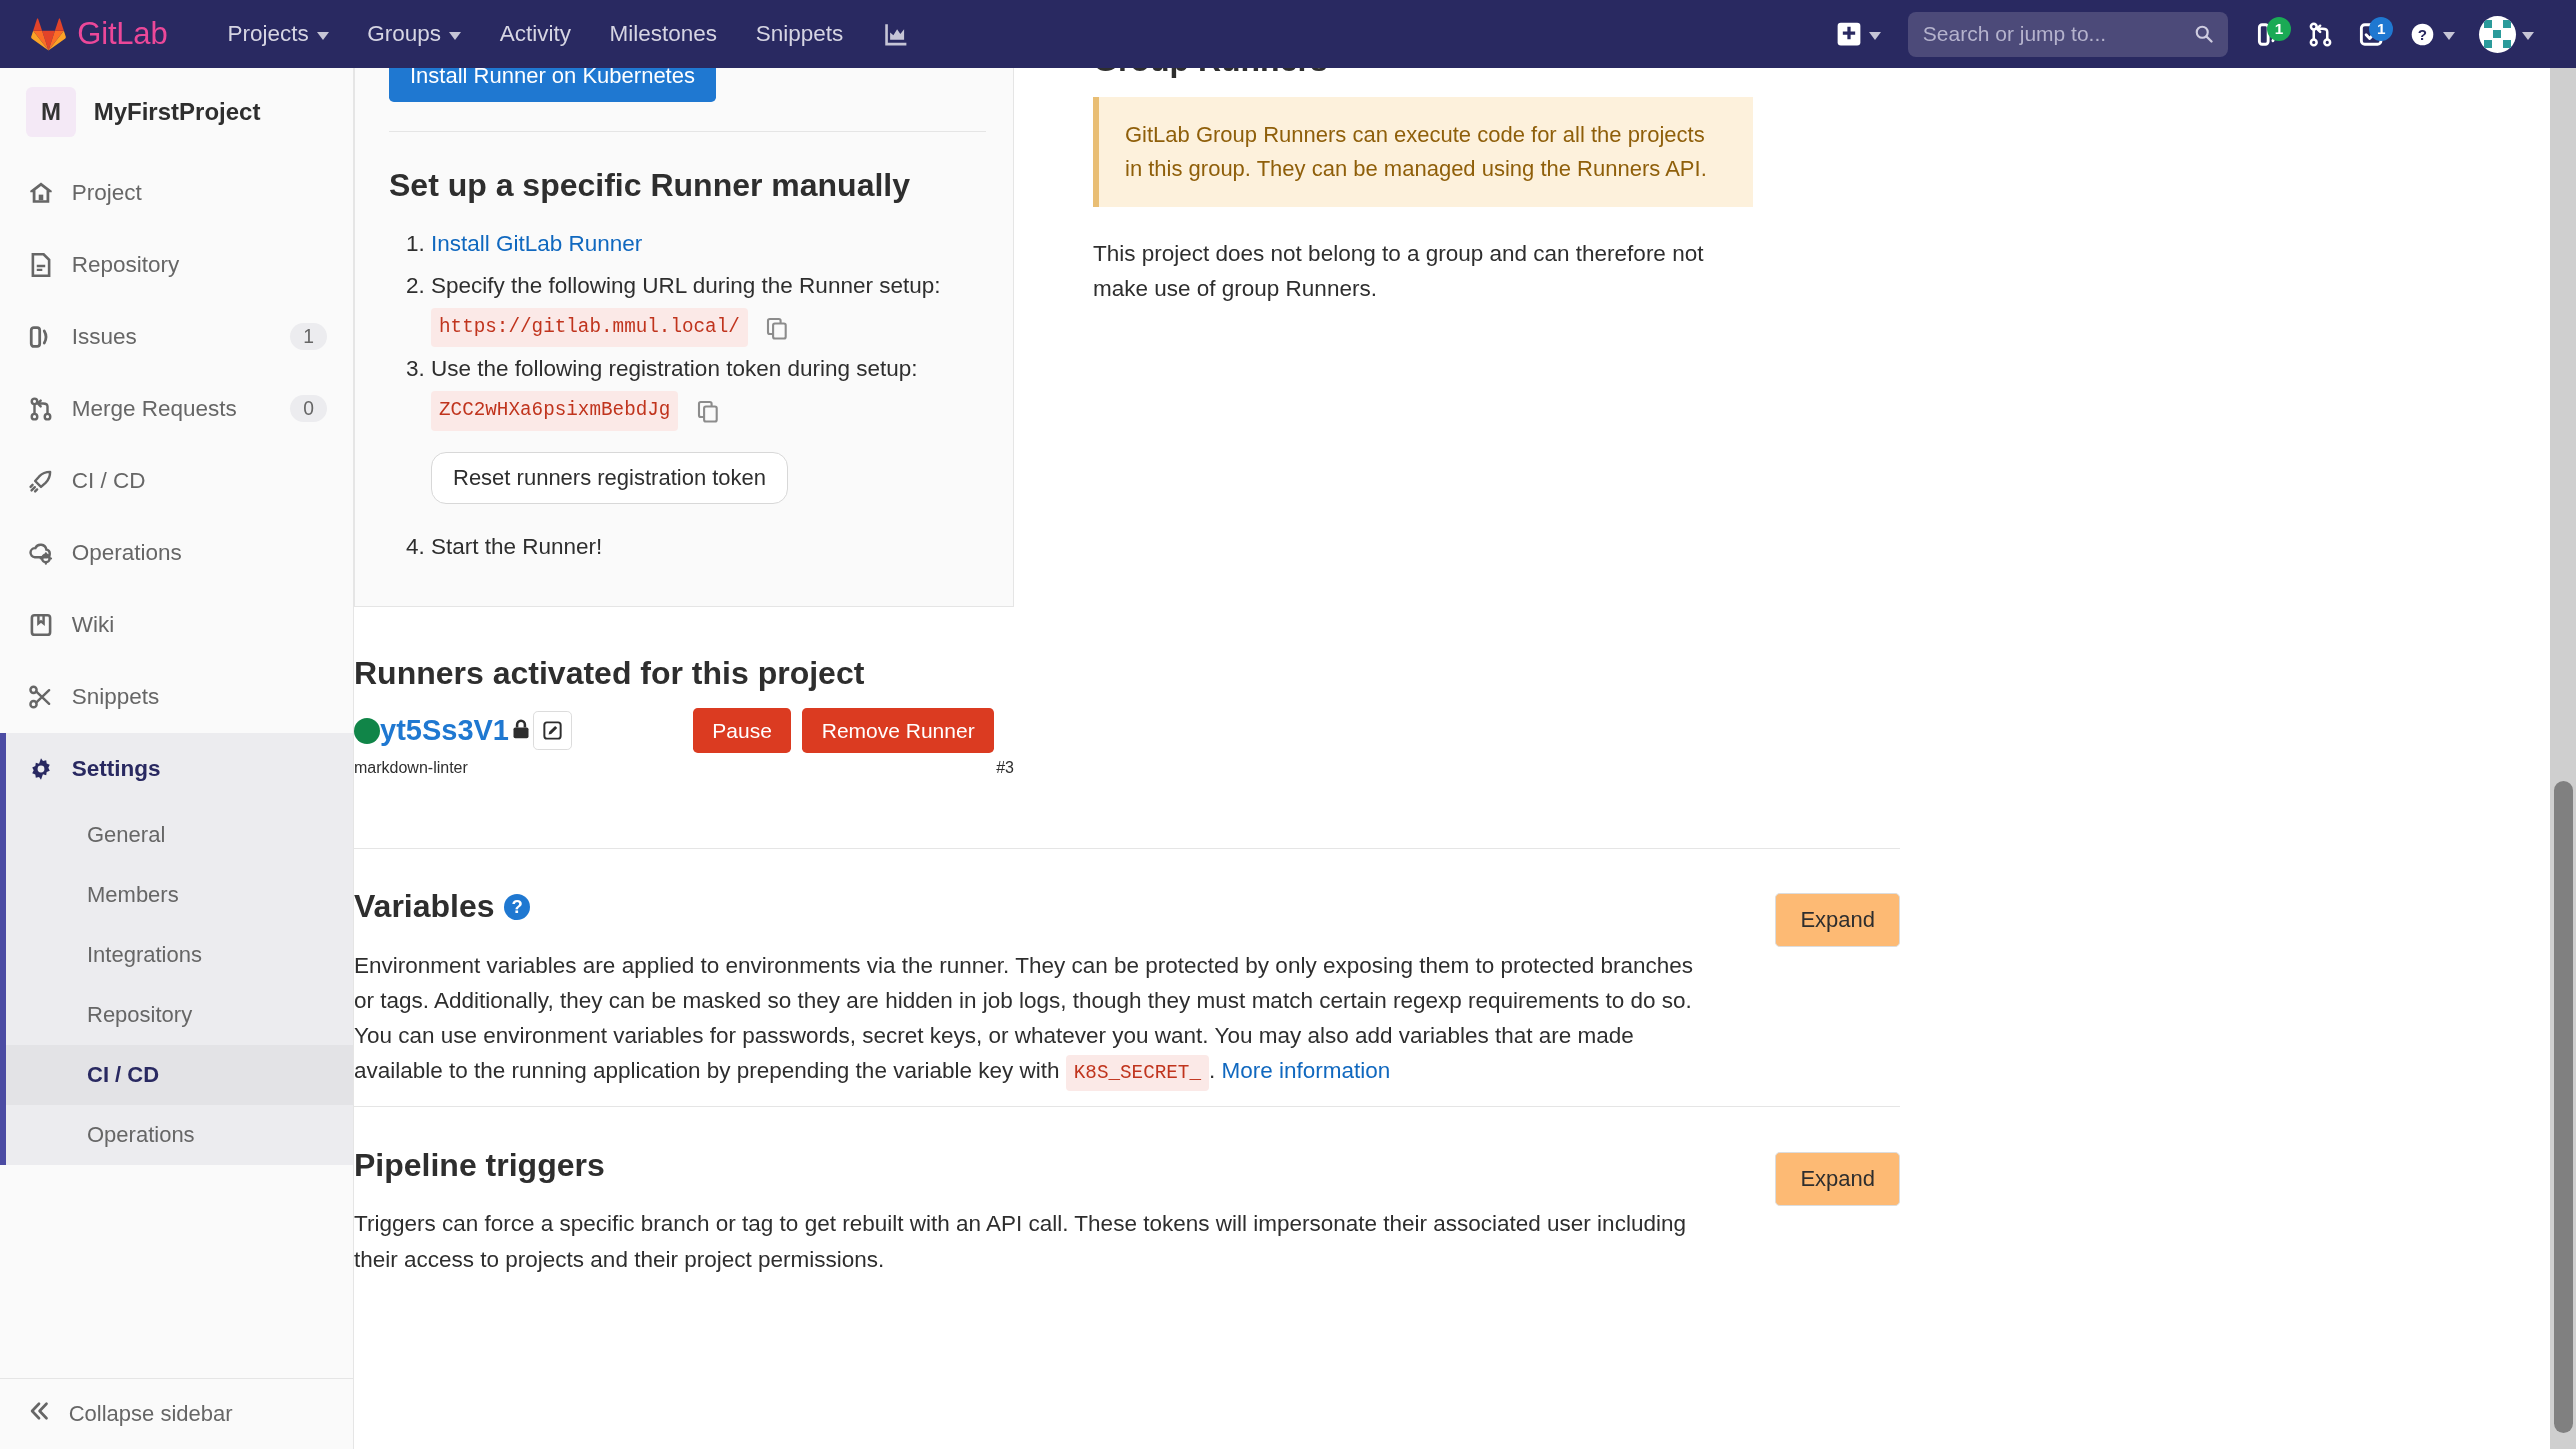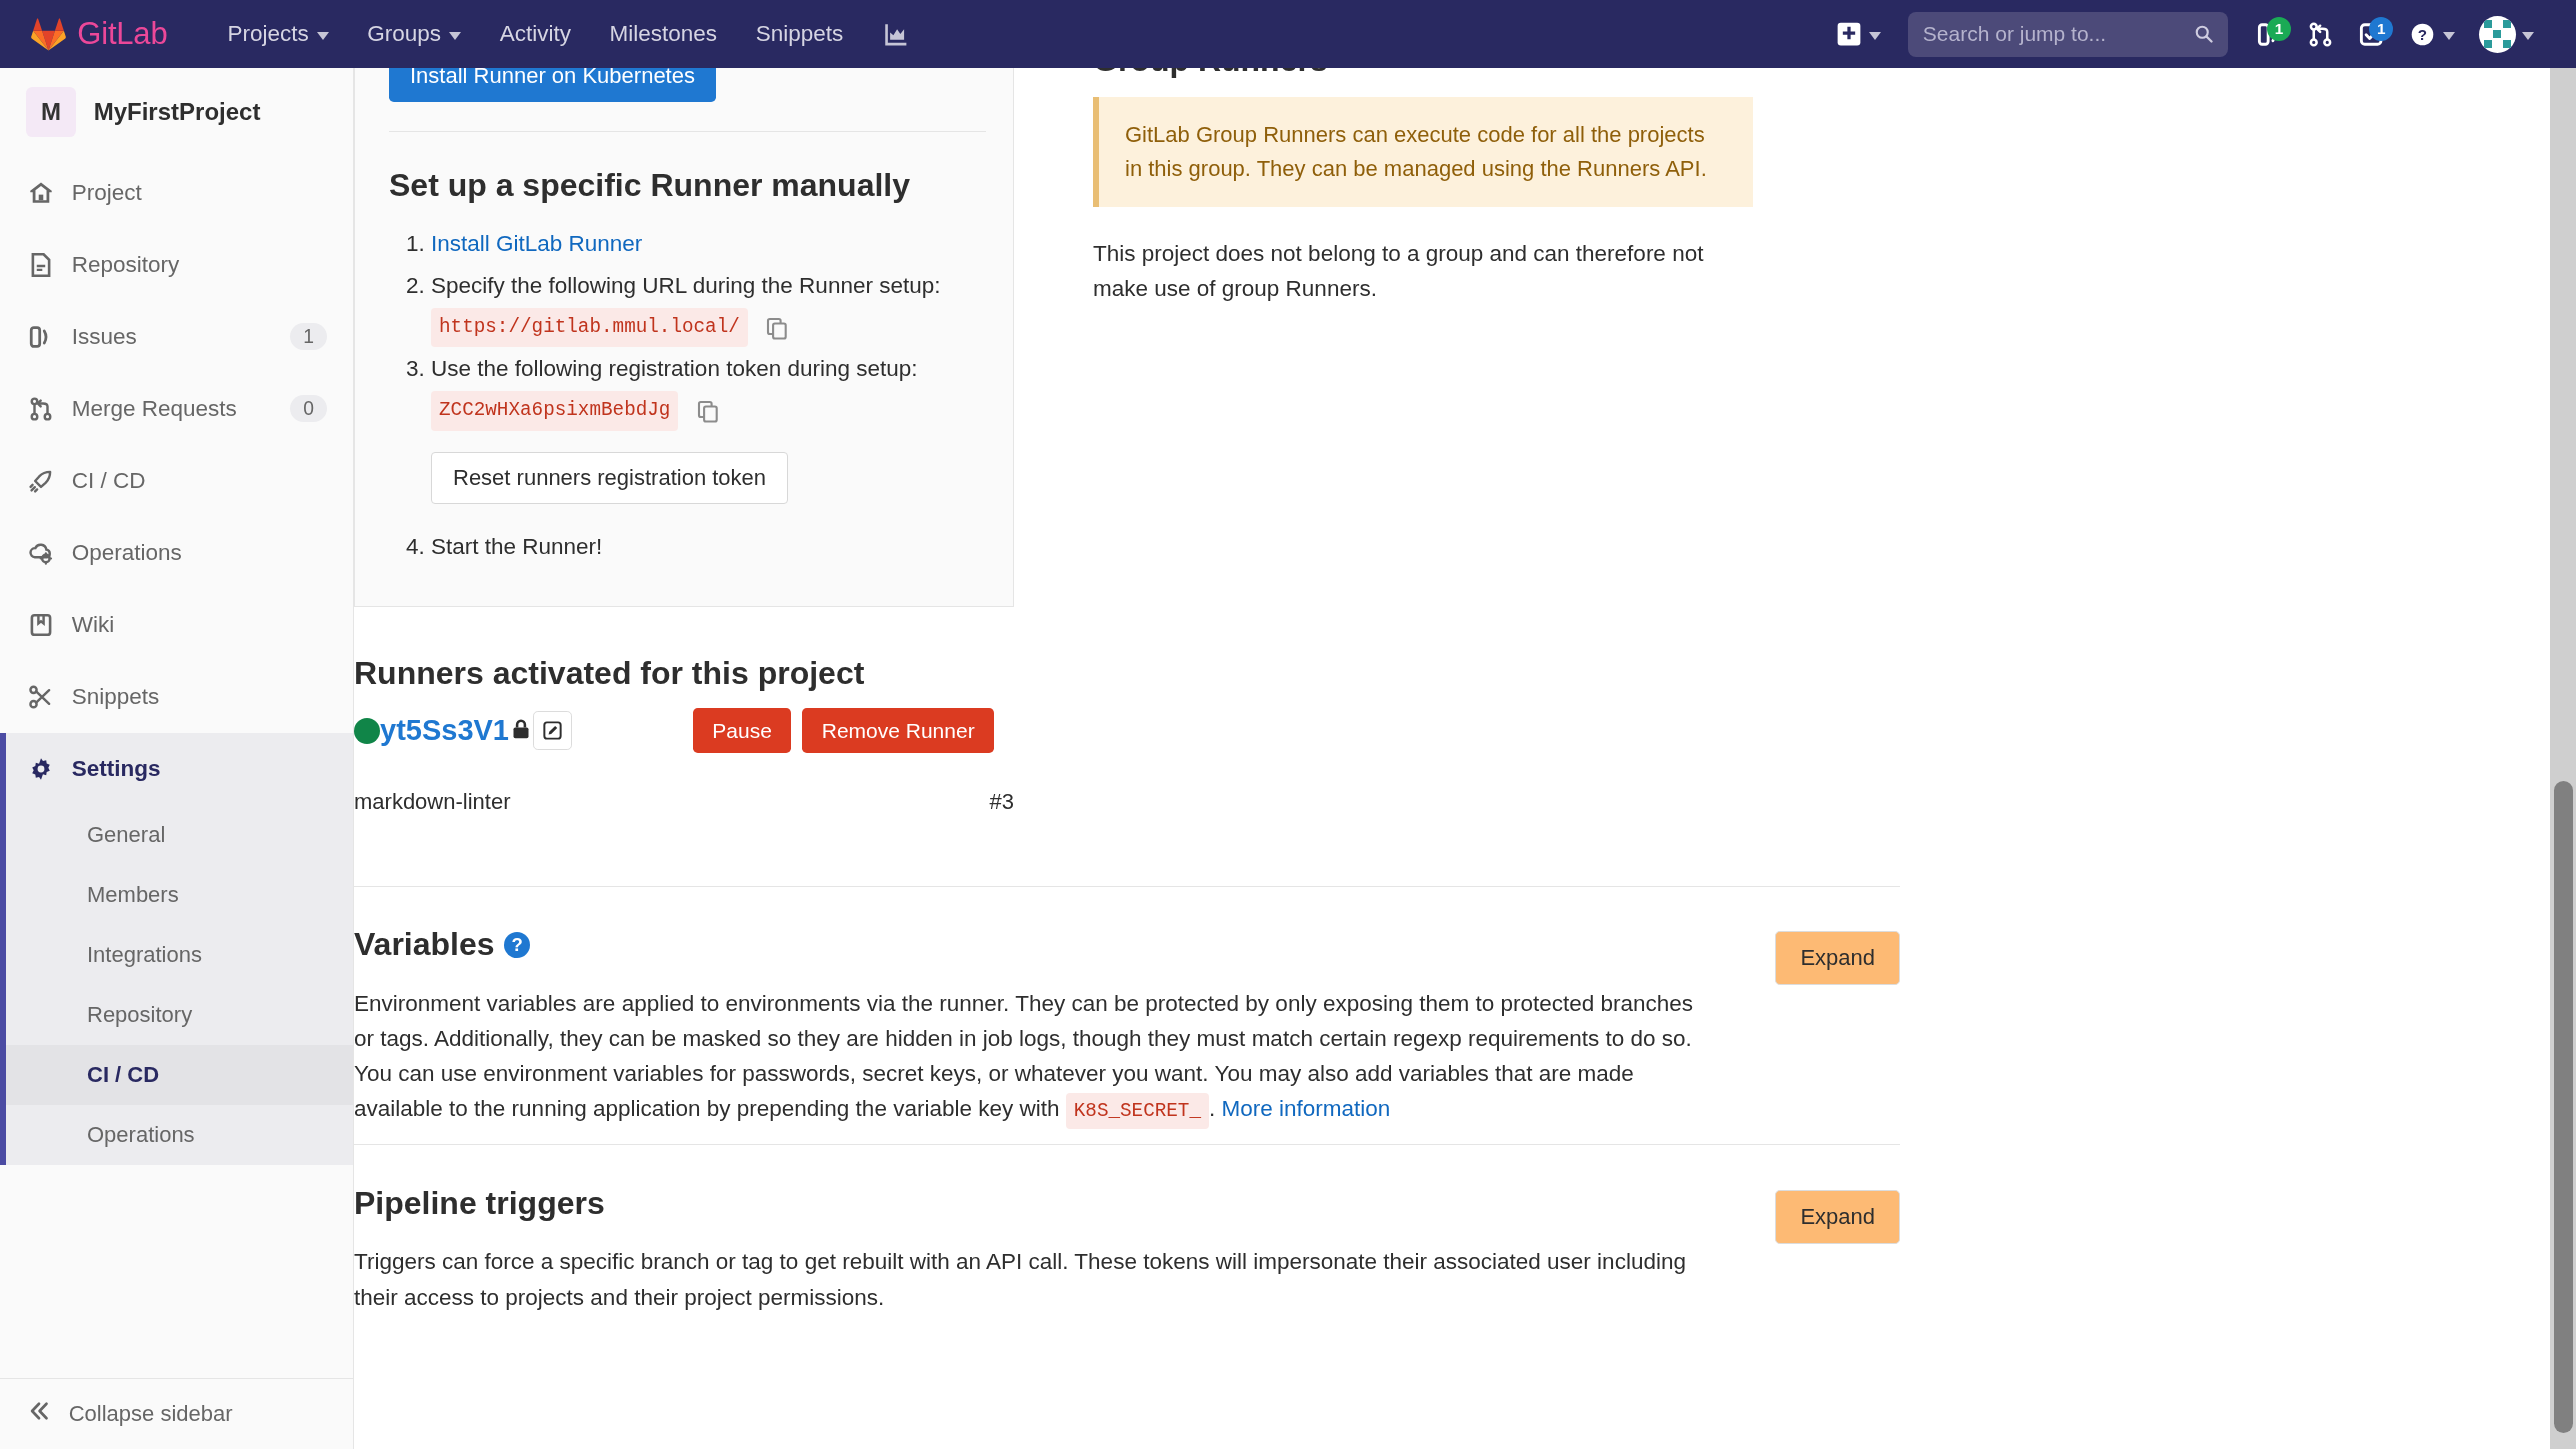--- a/index.html
+++ b/index.html
@@ -179,21 +179,21 @@
   code.tok {
     background: #fbe9e7; color: #c0341d; border-radius: 4px;
     font-family: "Liberation Mono", monospace; font-size: 19.3px;
     padding: 3.2px 8px; display: inline-block;
   }
   .copy-ico {
     display: inline-block; width: 24px; height: 24px;
     vertical-align: middle; margin-left: 11.3px; cursor: pointer;
   }
   .btn-white {
-    background: #fff; border: 0.8px solid #d8d8d8; border-radius: 4px;
+    background: #fff; border: 0.8px solid #d8d8d8; border-radius: 15px;
     font-size: 22px; padding: 12px 21px; color: #2e2e2e; cursor: pointer;
     font-family: "Liberation Sans", sans-serif;
   }
 
   .box-warn {
     background: #fdf1dc; border-left: 6.4px solid #e9be74;
     padding: 21px 26px; width: 660px; margin-top: 17.7px;
     color: #8f5f0a; font-size: 22px; line-height: 1.56;
   }
   .para { font-size: 22.5px; line-height: 1.56; color: #2e2e2e; }
@@ -215,21 +215,21 @@
     background: #fff; display: flex; align-items: center; justify-content: center;
     cursor: pointer;
   }
   .btn-red {
     background: #db3b21; color: #fff; border: none; border-radius: 4.8px;
     font-size: 21px; padding: 10.5px 19.3px; cursor: pointer;
     font-family: "Liberation Sans", sans-serif;
   }
   .runner-meta {
     display: flex; justify-content: space-between;
-    width: 660px; font-size: 22px; color: #2e2e2e; margin-top: 36px;
+    width: 660px; font-size: 16px; color: #2e2e2e; margin-top: 6px;
   }
 
   .settings-sep { border: none; border-top: 0.8px solid #e5e5e5; }
 
   .sec-row { display: flex; align-items: flex-start; }
   .sec-main { flex: 1; padding-right: 32px; }
   .sec-side { width: 161px; display: flex; justify-content: flex-end; padding-top: 4.8px; }
   .btn-expand {
     background: #fdba74; border: 0.8px solid #dcdcdc; border-radius: 4.8px;
     font-size: 22px; padding: 13px 24px; color: #2e2e2e; cursor: pointer;

